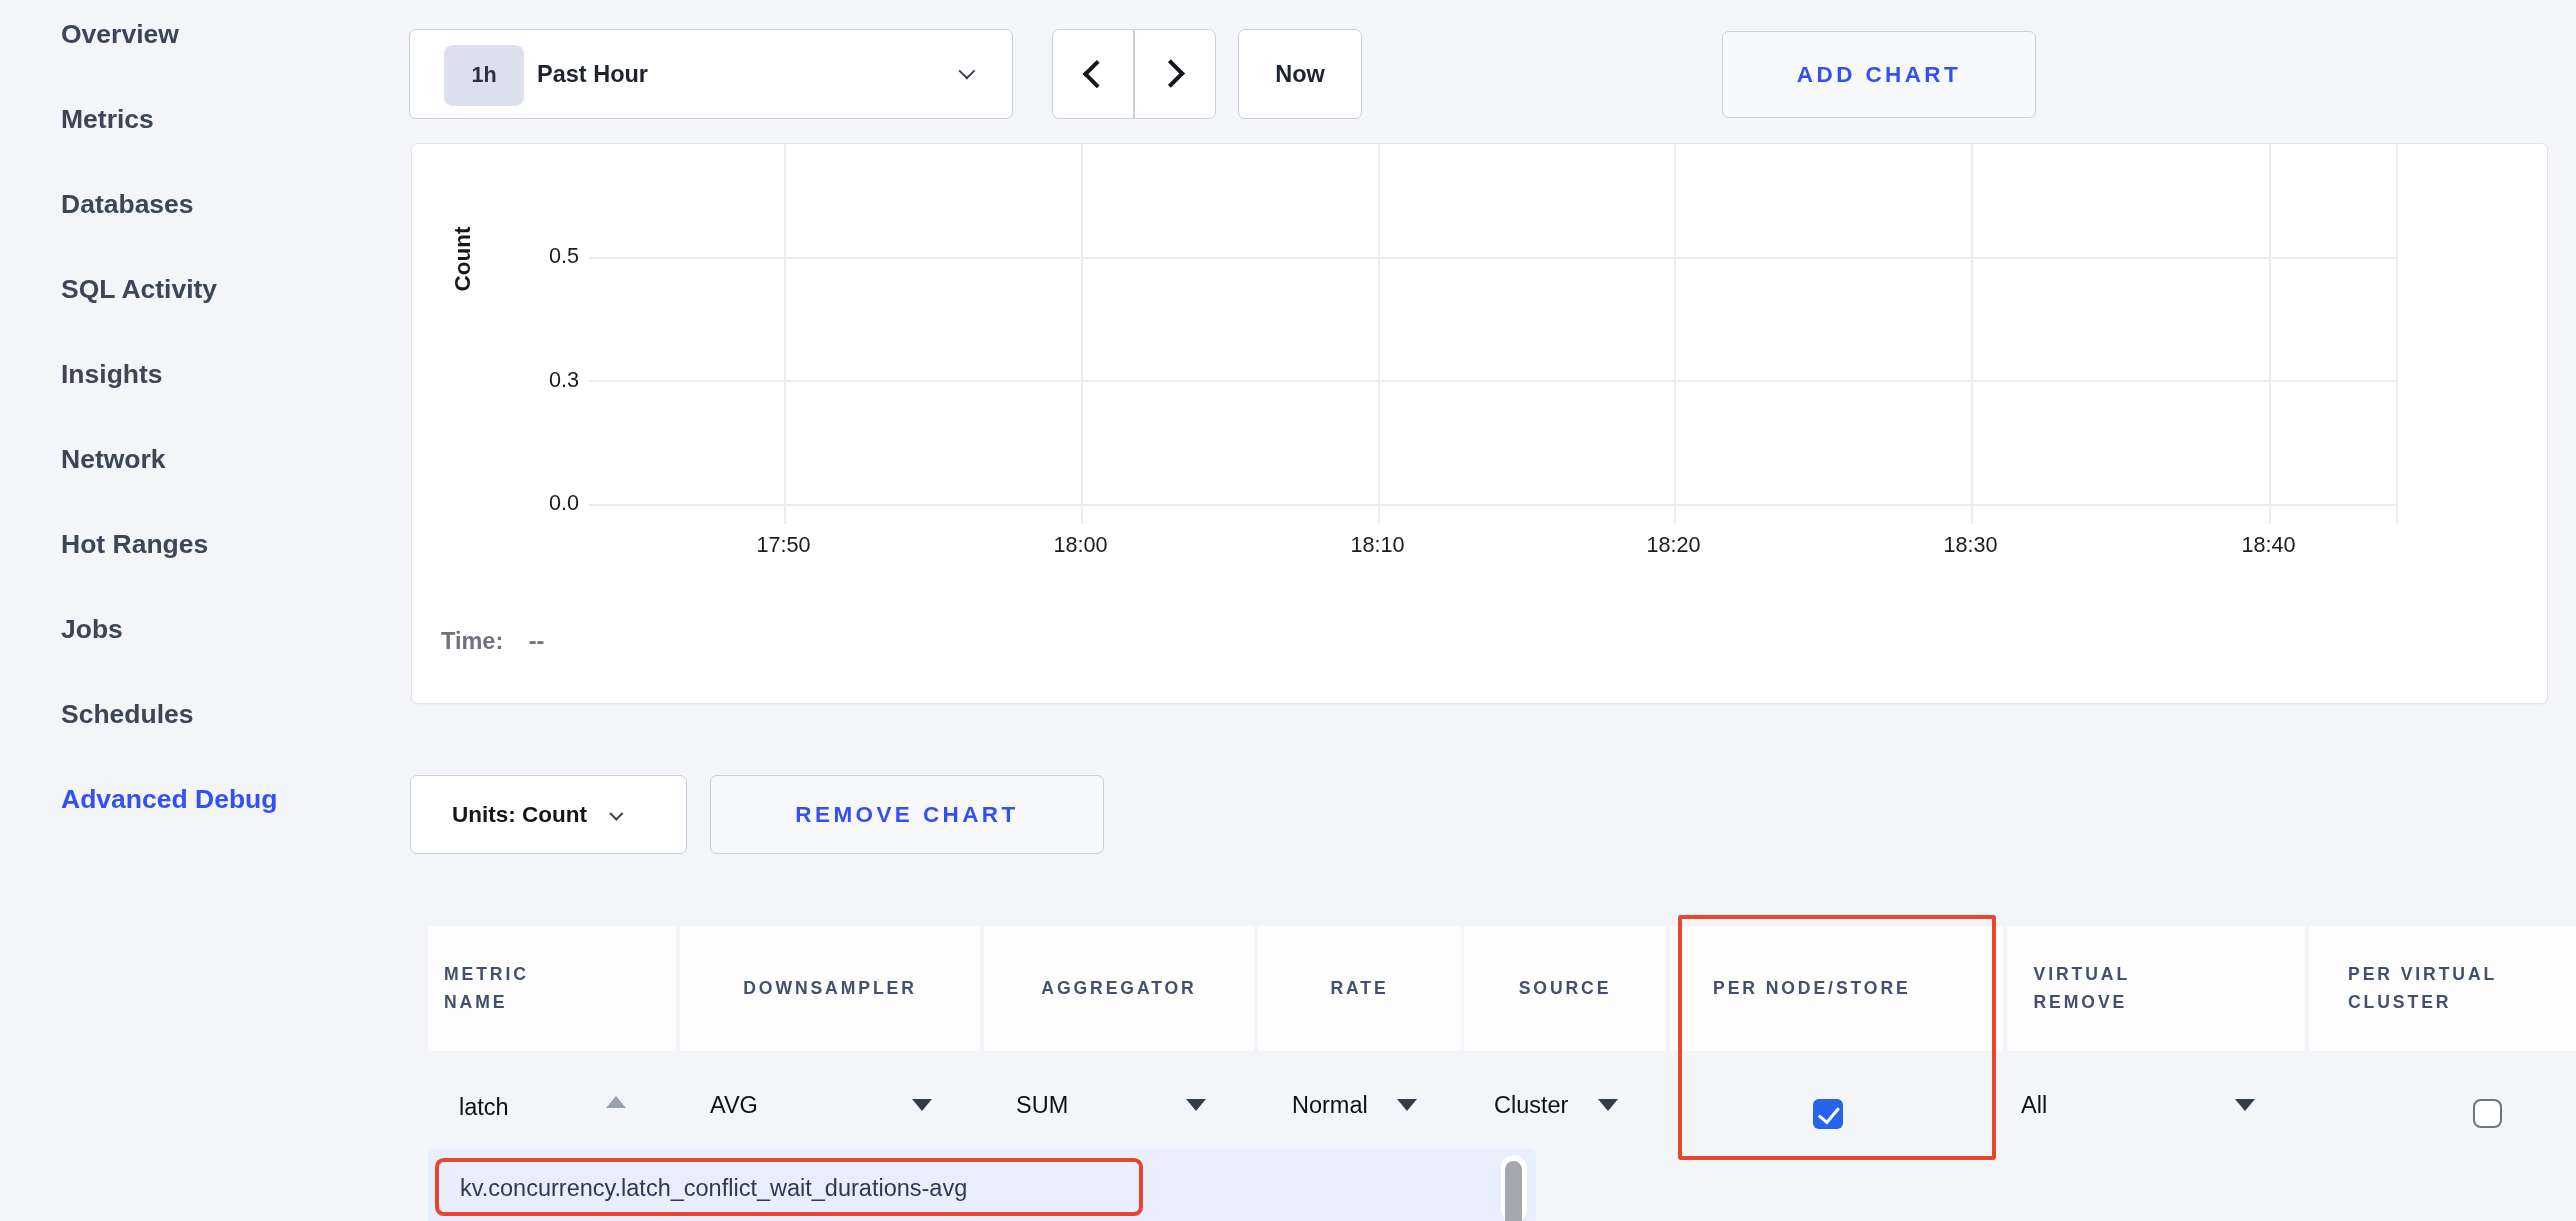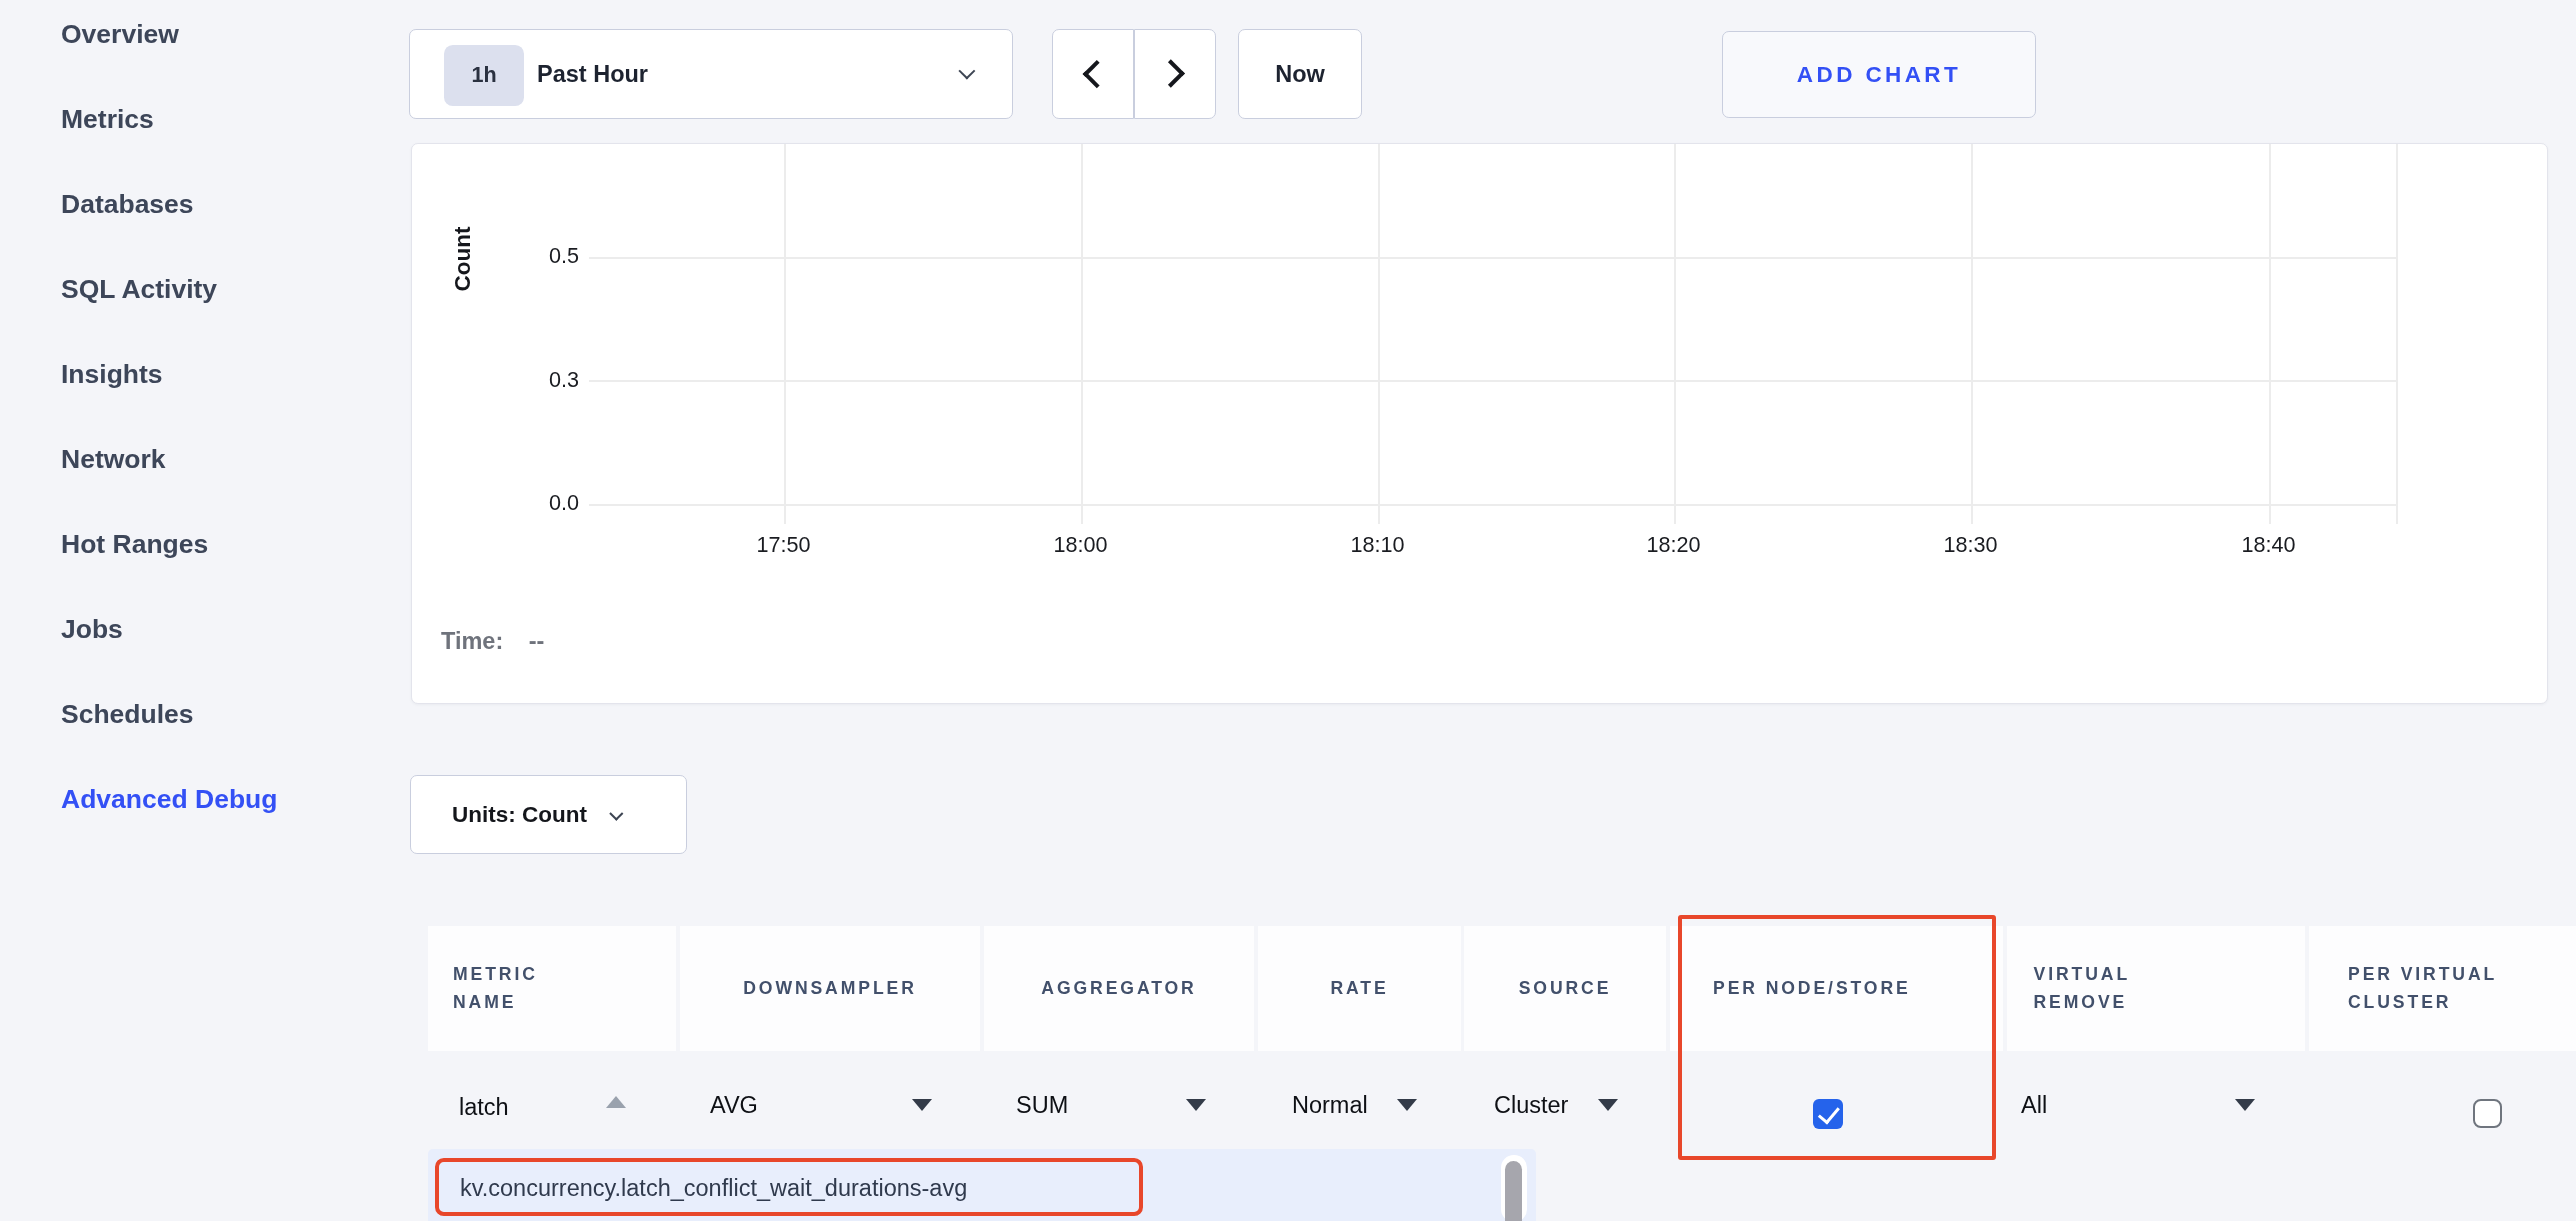--- a/index.html
+++ b/index.html
@@ -128,23 +128,24 @@
 
     <div class="time-footer">
       <span>Time:</span><span class="val">--</span>
     </div>
   </section>
 
   <div class="units-btn">
     <span class="units-label">Units: Count</span>
     <span class="units-chev"></span>
   </div>
+  <button class="remove-chart-btn">REMOVE CHART</button>
 
   <div class="hcell" style="left:428px;  width:248px;">
-      <span class="txt" style="width:137px; margin-left:25px;">METRIC NAME</span>
+      <span class="txt" style="width:137px; margin-left:16px;">METRIC NAME</span>
     </div>
   <div class="hcell hc-center" style="left:680px;  width:300px;">
       <span class="txt">DOWNSAMPLER</span>
     </div>
   <div class="hcell hc-center" style="left:984px; width:270px;">
       <span class="txt">AGGREGATOR</span>
     </div>
   <div class="hcell hc-center" style="left:1258px; width:203px;">
       <span class="txt">RATE</span>
     </div>

